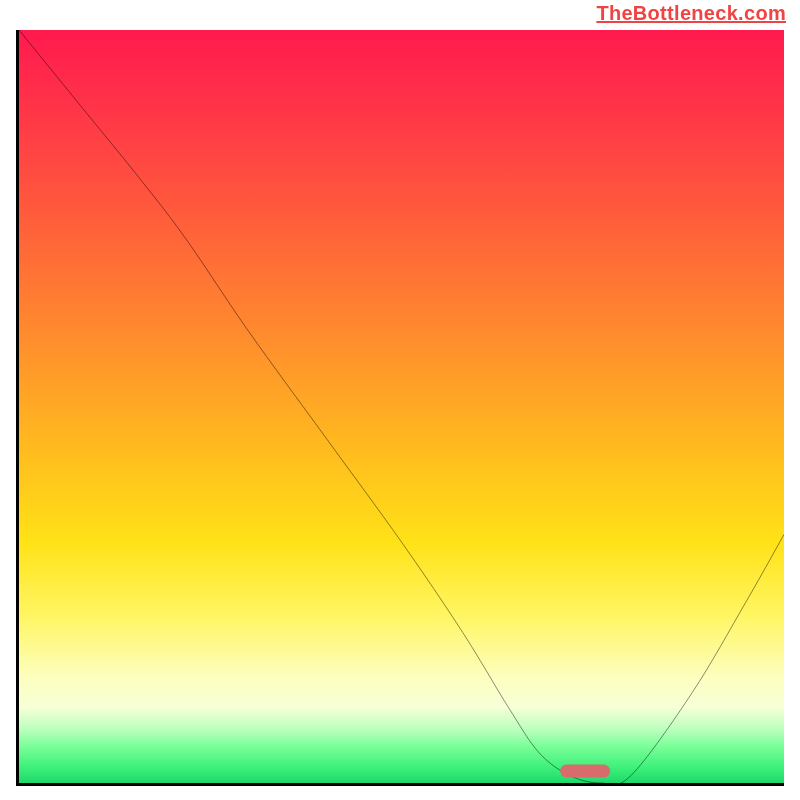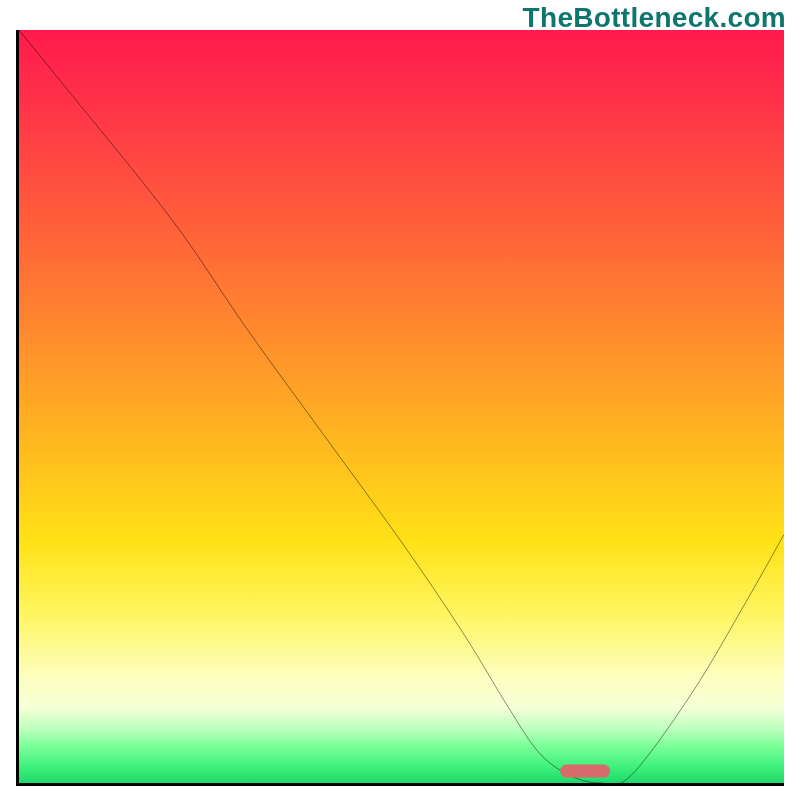--- a/index.html
+++ b/index.html
@@ -13,25 +13,26 @@
   }
   .wrap {
     position: relative;
     width: 800px;
     height: 800px;
   }
   .watermark {
     position: absolute;
     top: 2px;
     right: 14px;
-    color: #0f766e;
-    font-size: 28px;
+    color: #ef4444;
+    font-size: 20px;
     font-weight: 600;
     letter-spacing: 0.3px;
     z-index: 10;
+    text-decoration: underline;
   }
   .plot-frame {
     position: absolute;
     left: 16px;
     top: 30px;
     width: 768px;
     height: 756px;
     border-left: 3px solid #000;
     border-bottom: 3px solid #000;
     box-sizing: border-box;

